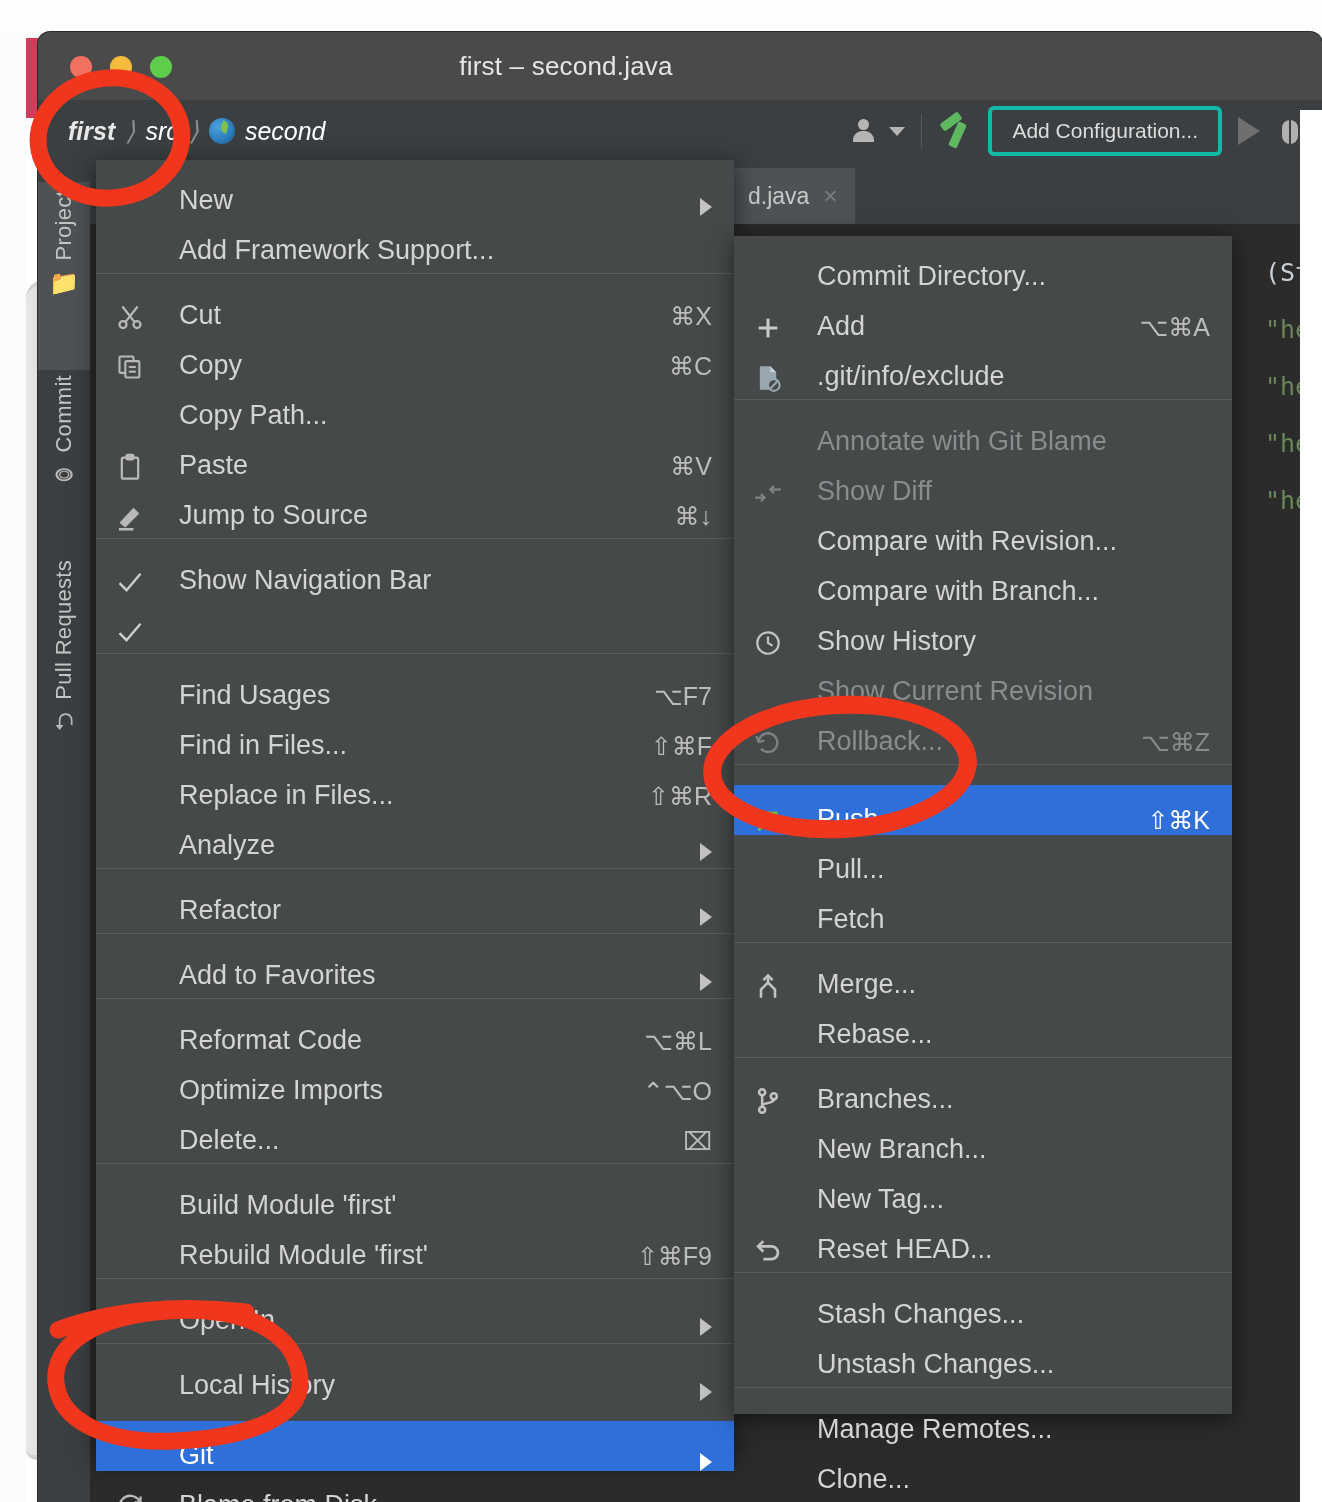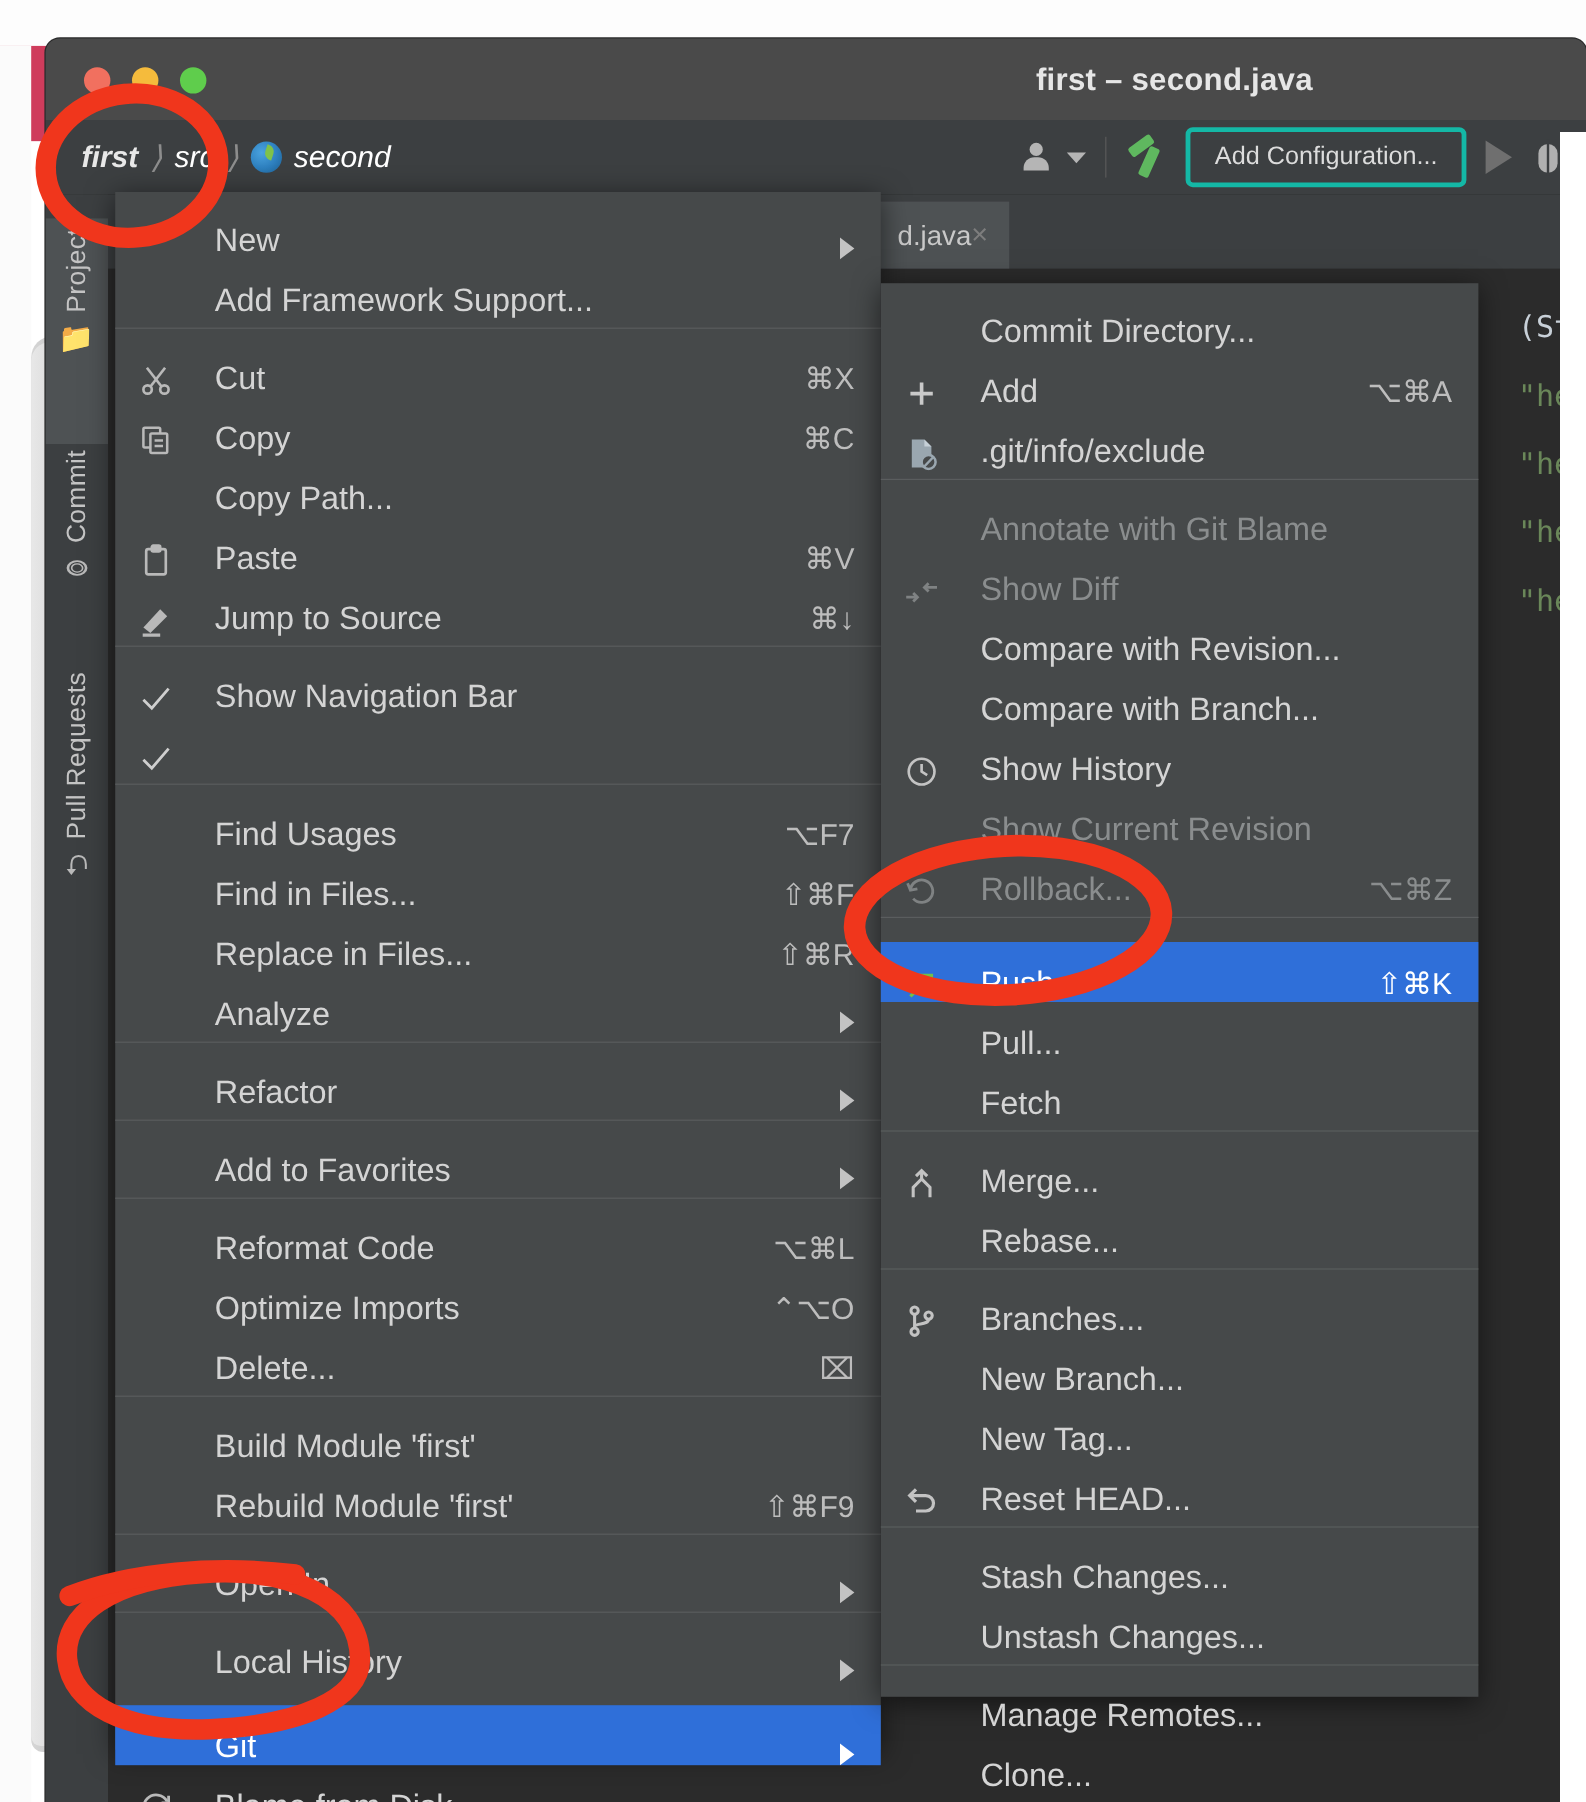--- a/index.html
+++ b/index.html
@@ -70,22 +70,22 @@
     border-bottom: 1px solid #2e2e2e;
     border-radius: 12px 12px 0 0;
   }
   .traffic { position: absolute; left: 32px; top: 24px; display: flex; gap: 18px; }
   .dot { width: 22px; height: 22px; border-radius: 50%; }
   .dot.red { background: #f1705f; }
   .dot.amber { background: #f5bb3c; }
   .dot.green { background: #5fcd4c; }
   .win-title {
     position: absolute; left: 0; top: 0; width: 1056px; height: 68px;
-    line-height: 68px; text-align: right;
-    color: #e6e6e6; font-size: 26px; font-weight: bold;
+    line-height: 68px; text-align: center;
+    color: #e6e6e6; font-size: 26px; font-weight: normal;
     letter-spacing: 0.2px;
   }
 
   
   .navbar {
     position: absolute; left: 0; top: 68px; width: 1284px; height: 62px;
     background: #3c3f41;
     border-bottom: 1px solid #2e2e2e;
   }
   .crumbs {
@@ -181,21 +181,21 @@
   .editor-wrap {
     position: absolute; left: 52px; top: 130px; width: 1232px; height: 1340px;
     background: #2b2b2b;
   }
   .tabbar {
     position: absolute; left: 0; top: 0; width: 1232px; height: 62px;
     background: #3c3f41; border-bottom: 1px solid #2e2e2e;
   }
   .file-tab {
     position: absolute; left: 640px; top: 6px; height: 56px;
-    display: flex; align-items: center; 
+    display: flex; align-items: center; gap: 14px;
     padding: 0 18px; background: #4e5254; color: #c9c9c9; font-size: 23px;
   }
   .tab-x { color: #7d7d7d; font-size: 24px; }
   .code {
     position: absolute; left: 0; top: 62px; width: 1232px; height: 1278px;
     background: #2b2b2b; padding-top: 20px;
     font-family: "DejaVu Sans Mono", monospace; font-size: 25px;
   }
   .code .ln { height: 57px; line-height: 57px; white-space: pre; padding-left: 1175px; }
   .c-plain { color: #c8d0d8; }

